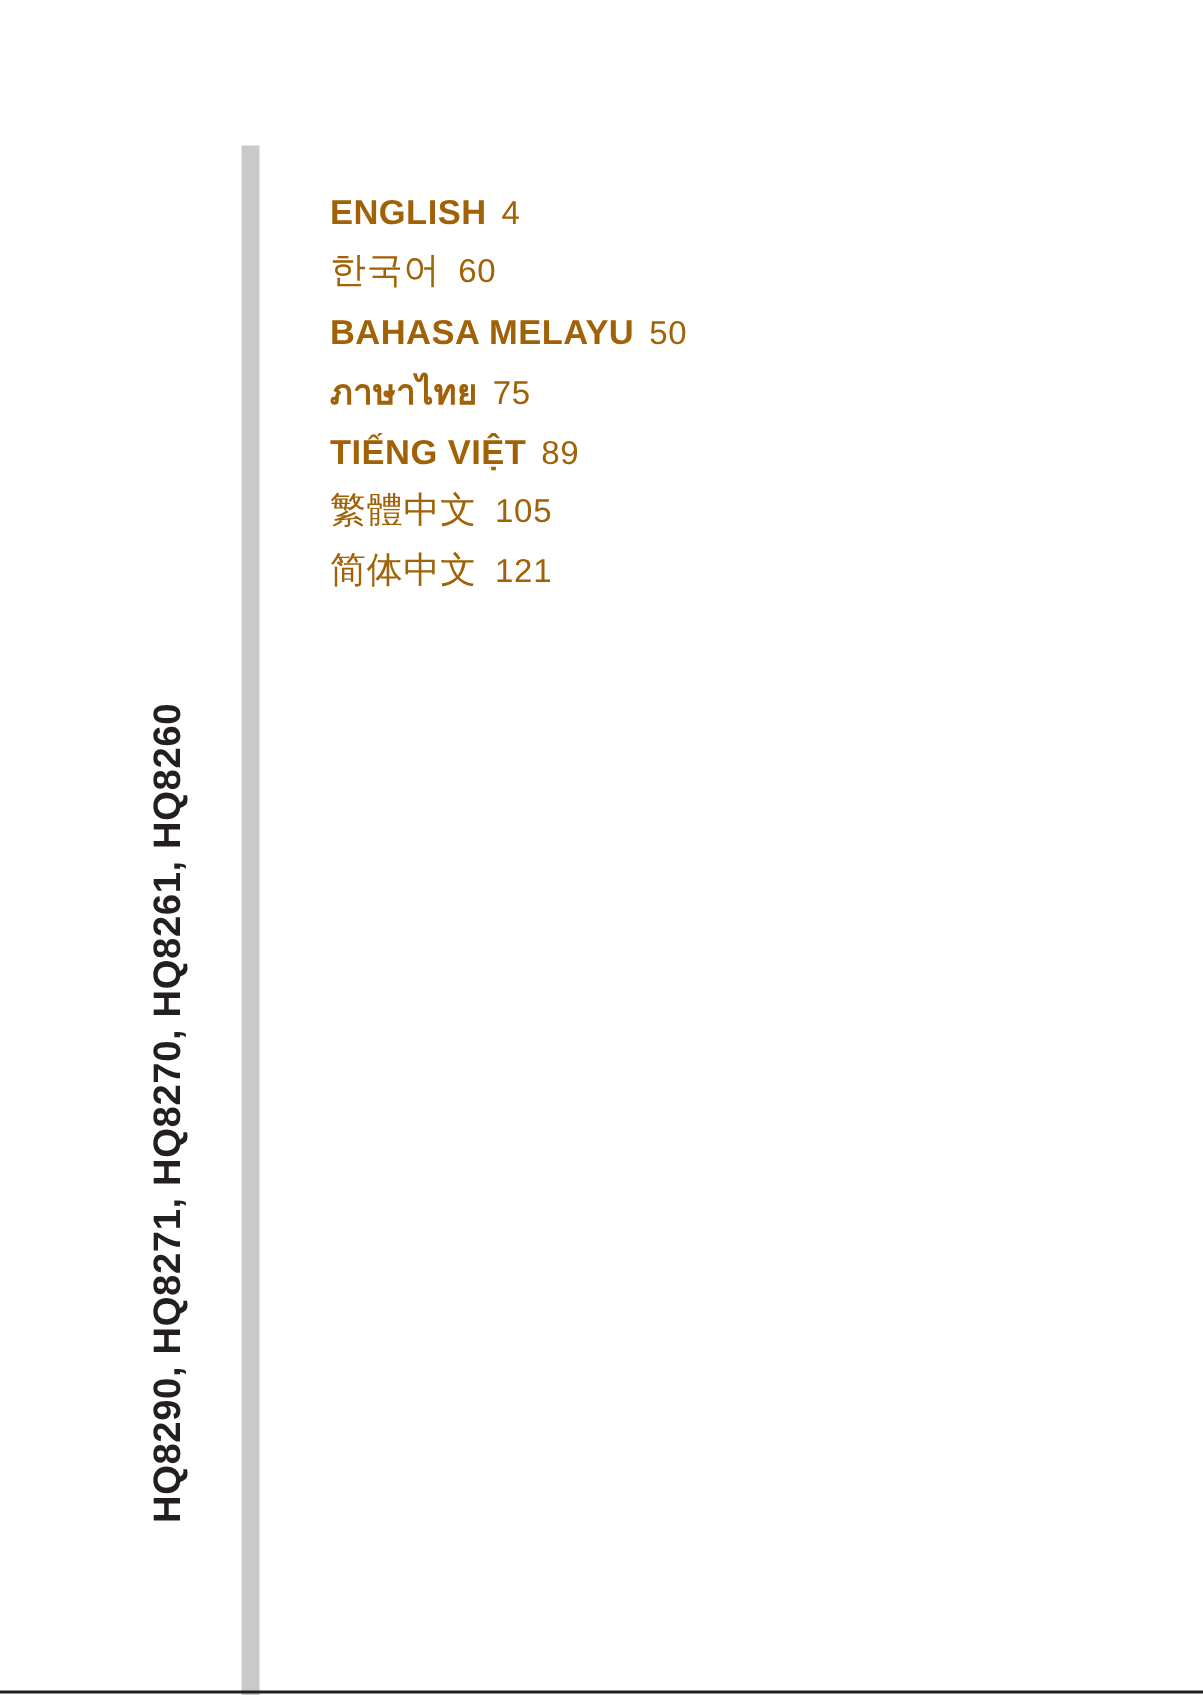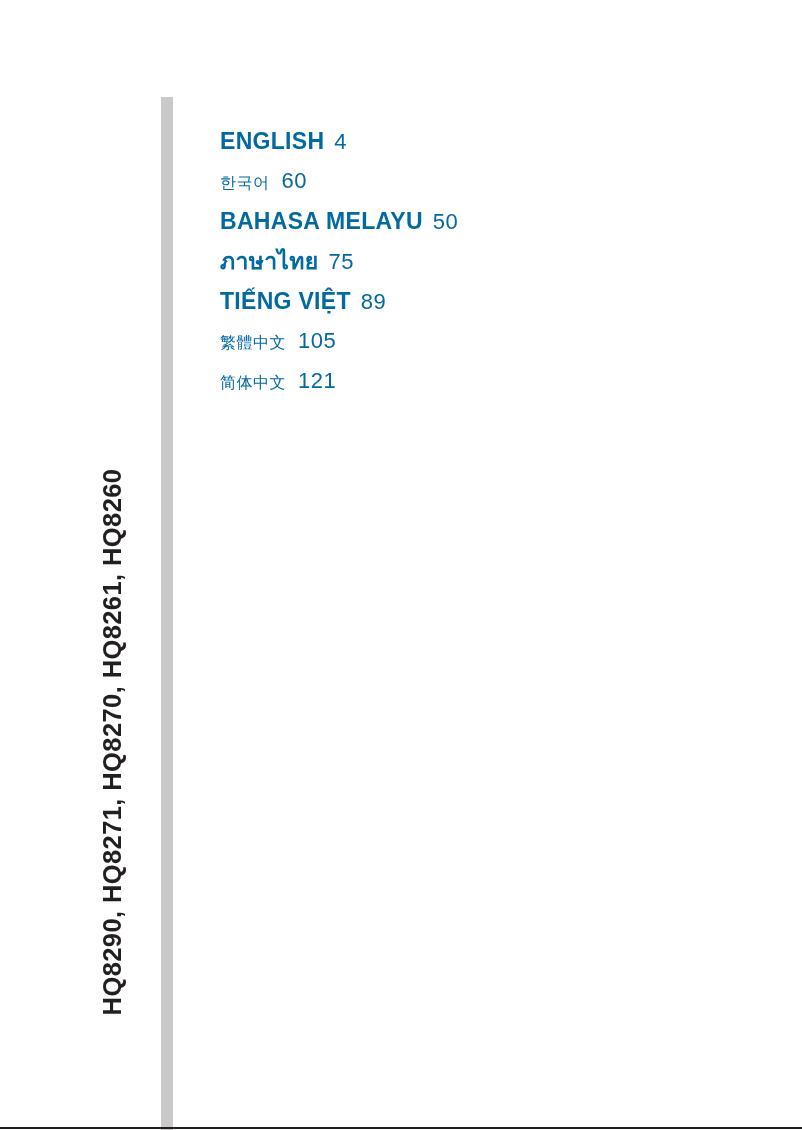--- a/index.html
+++ b/index.html
@@ -62,33 +62,33 @@
     left: 220px;
     top: 121px;
     width: 520px;
   }
 
   .lang-row {
     display: block;
     white-space: nowrap;
     height: 40px;
     line-height: 40px;
-    color: #0369a1;
+    color: #a16207;
   }
 
   .lang-name {
     font-size: 23px;
     font-weight: bold;
     letter-spacing: 0.3px;
   }
 
   
   .lang-row.cjk .lang-name {
     font-weight: normal;
-    font-size: 16px;
+    font-size: 24px;
     letter-spacing: 0.5px;
   }
 
   .lang-page {
     font-size: 22px;
     font-weight: normal;
     margin-left: 10px;
     letter-spacing: 0.5px;
   }
 

